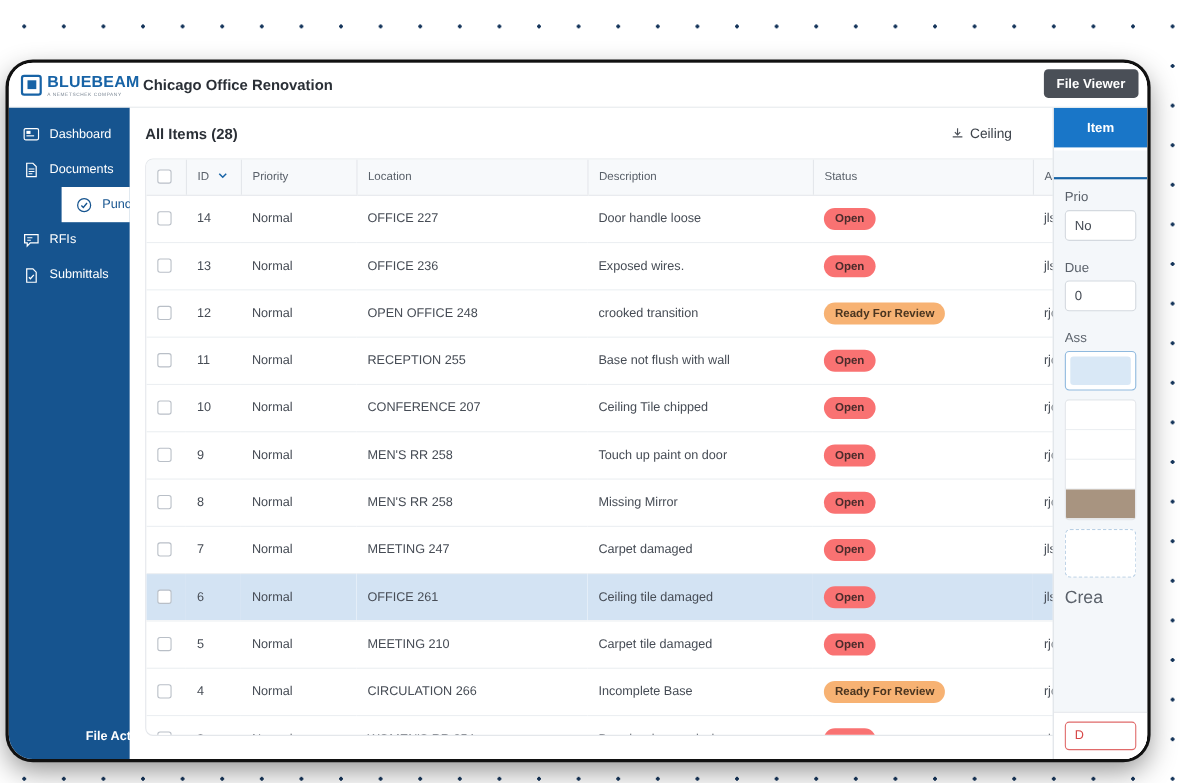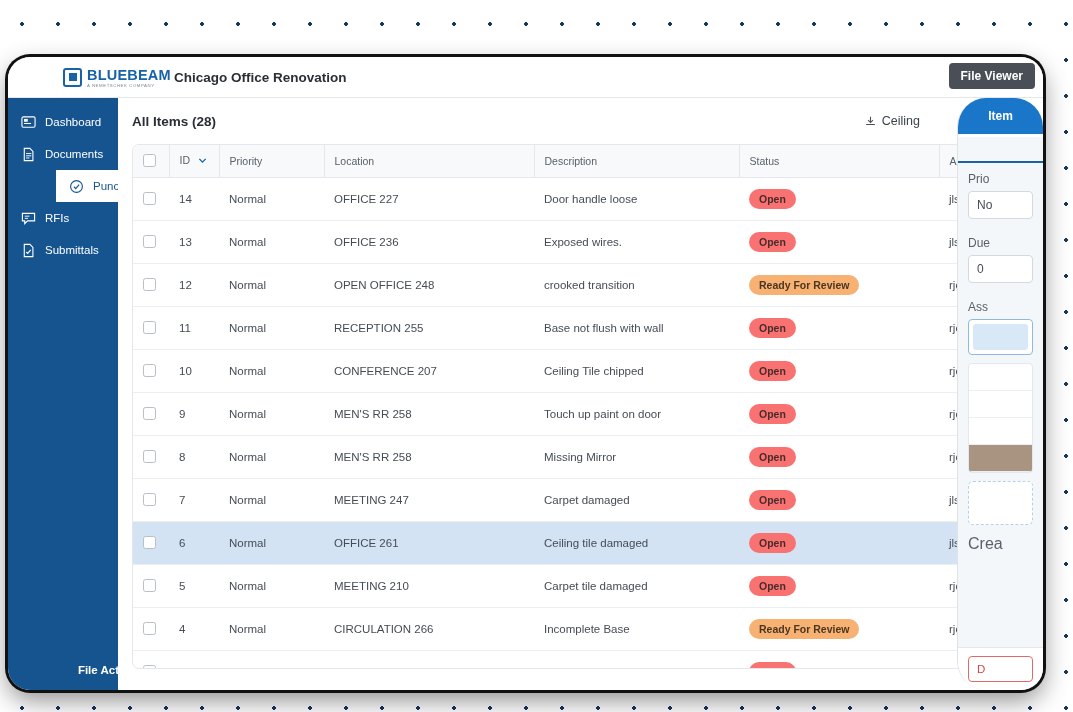--- a/index.html
+++ b/index.html
@@ -45,21 +45,20 @@
   
   #topbar {
     position: absolute;
     left: 0; top: 0;
     width: 100%;
     height: 41px;
     background: #ffffff;
     border-bottom: 1px solid #e3e6ea;
     display: flex;
     align-items: center;
-    padding-left: 44px;
   }
 
   .logo-zone {
     width: 110px;
     height: 41px;
     display: flex;
     align-items: center;
     padding-left: 11px;
     flex: 0 0 auto;
   }
@@ -276,21 +275,20 @@
   #detail-panel {
     position: absolute;
     right: 0;
     top: 41px;
     width: 86px;
     bottom: 0;
     background: #f4f7fa;
     border-left: 1px solid #dfe3e8;
     z-index: 30;
     overflow: hidden;
-    border-radius: 29px;
   }
   #detail-tabs {
     display: flex;
     height: 36px;
   }
   .dtab {
     flex: 1;
     background: #1976c8;
     color: #ffffff;
     font-size: 12px;

